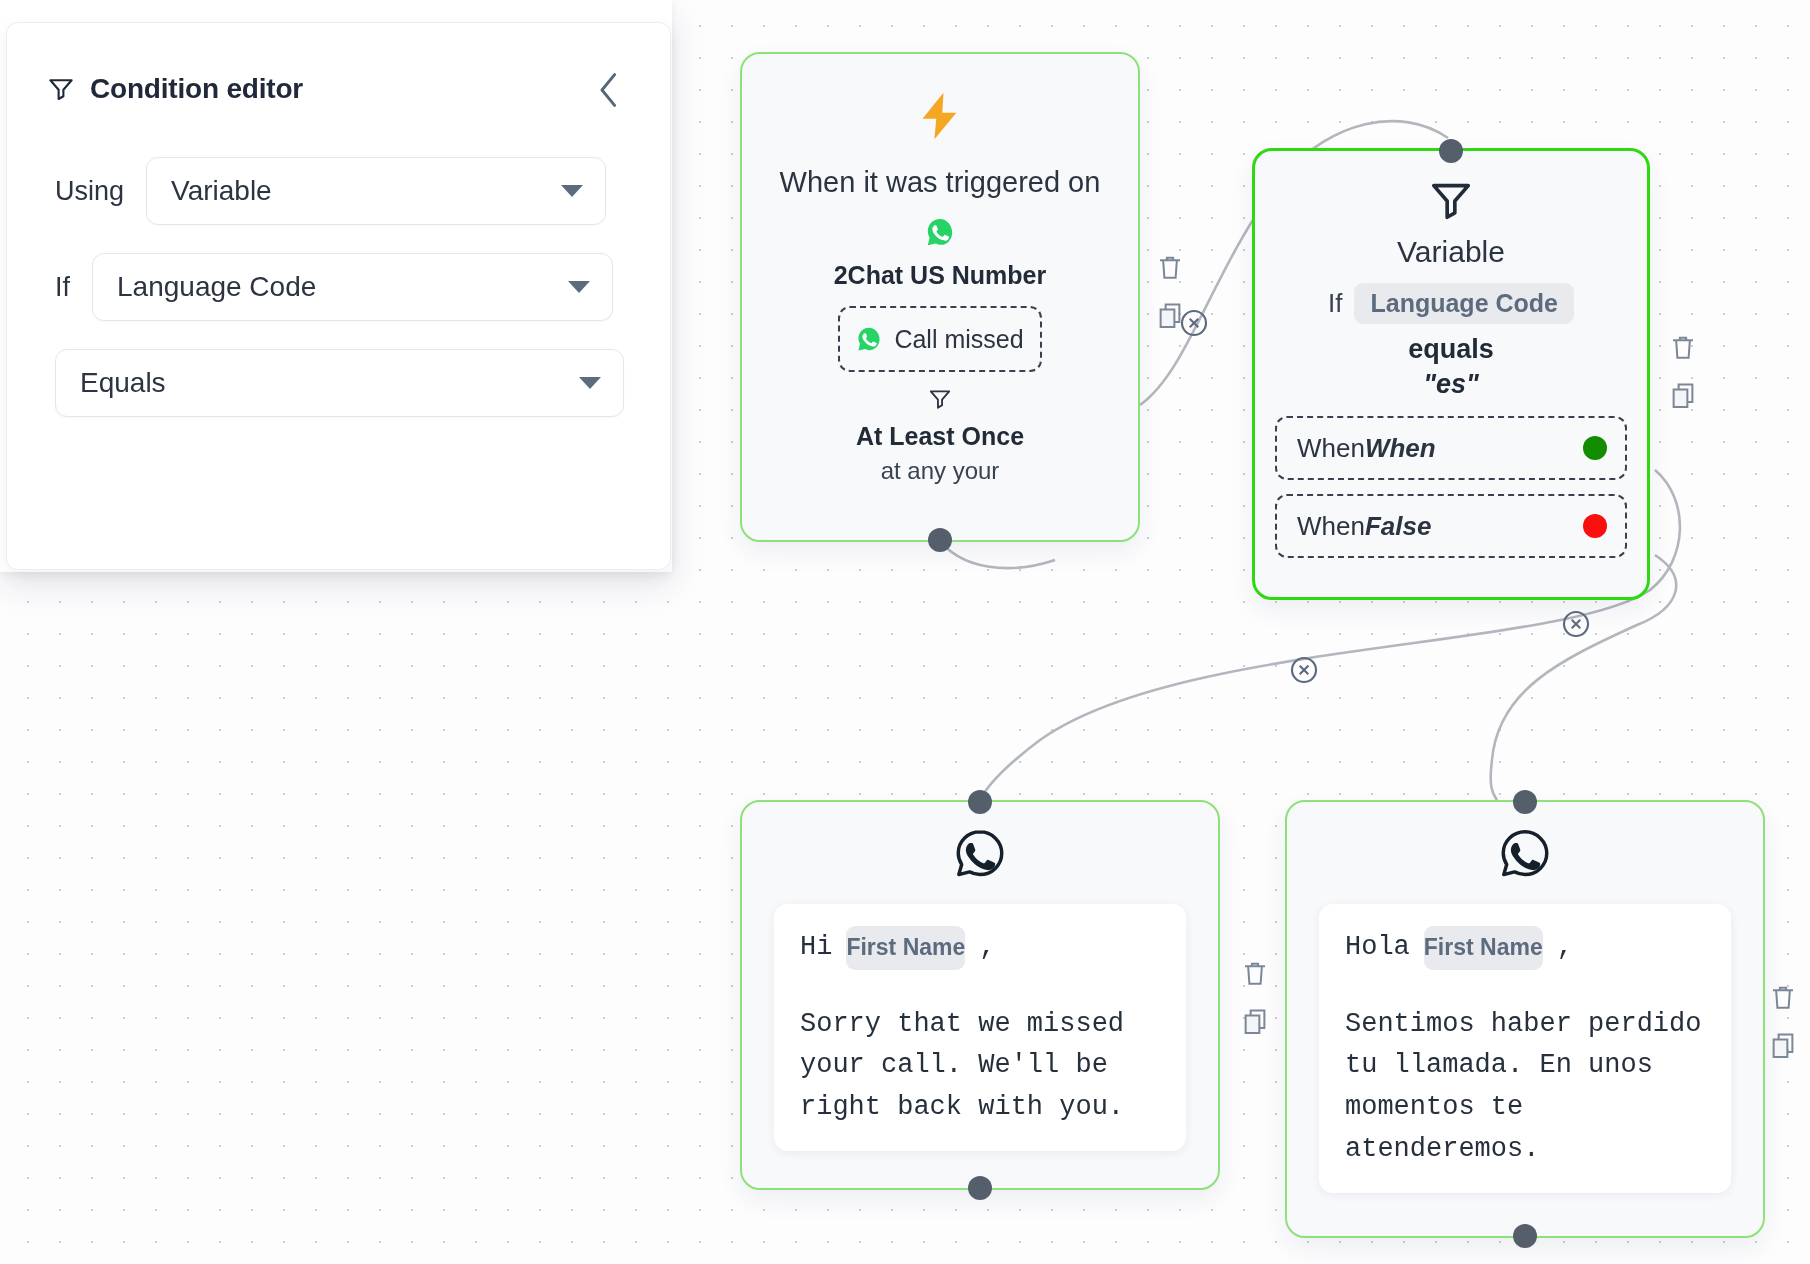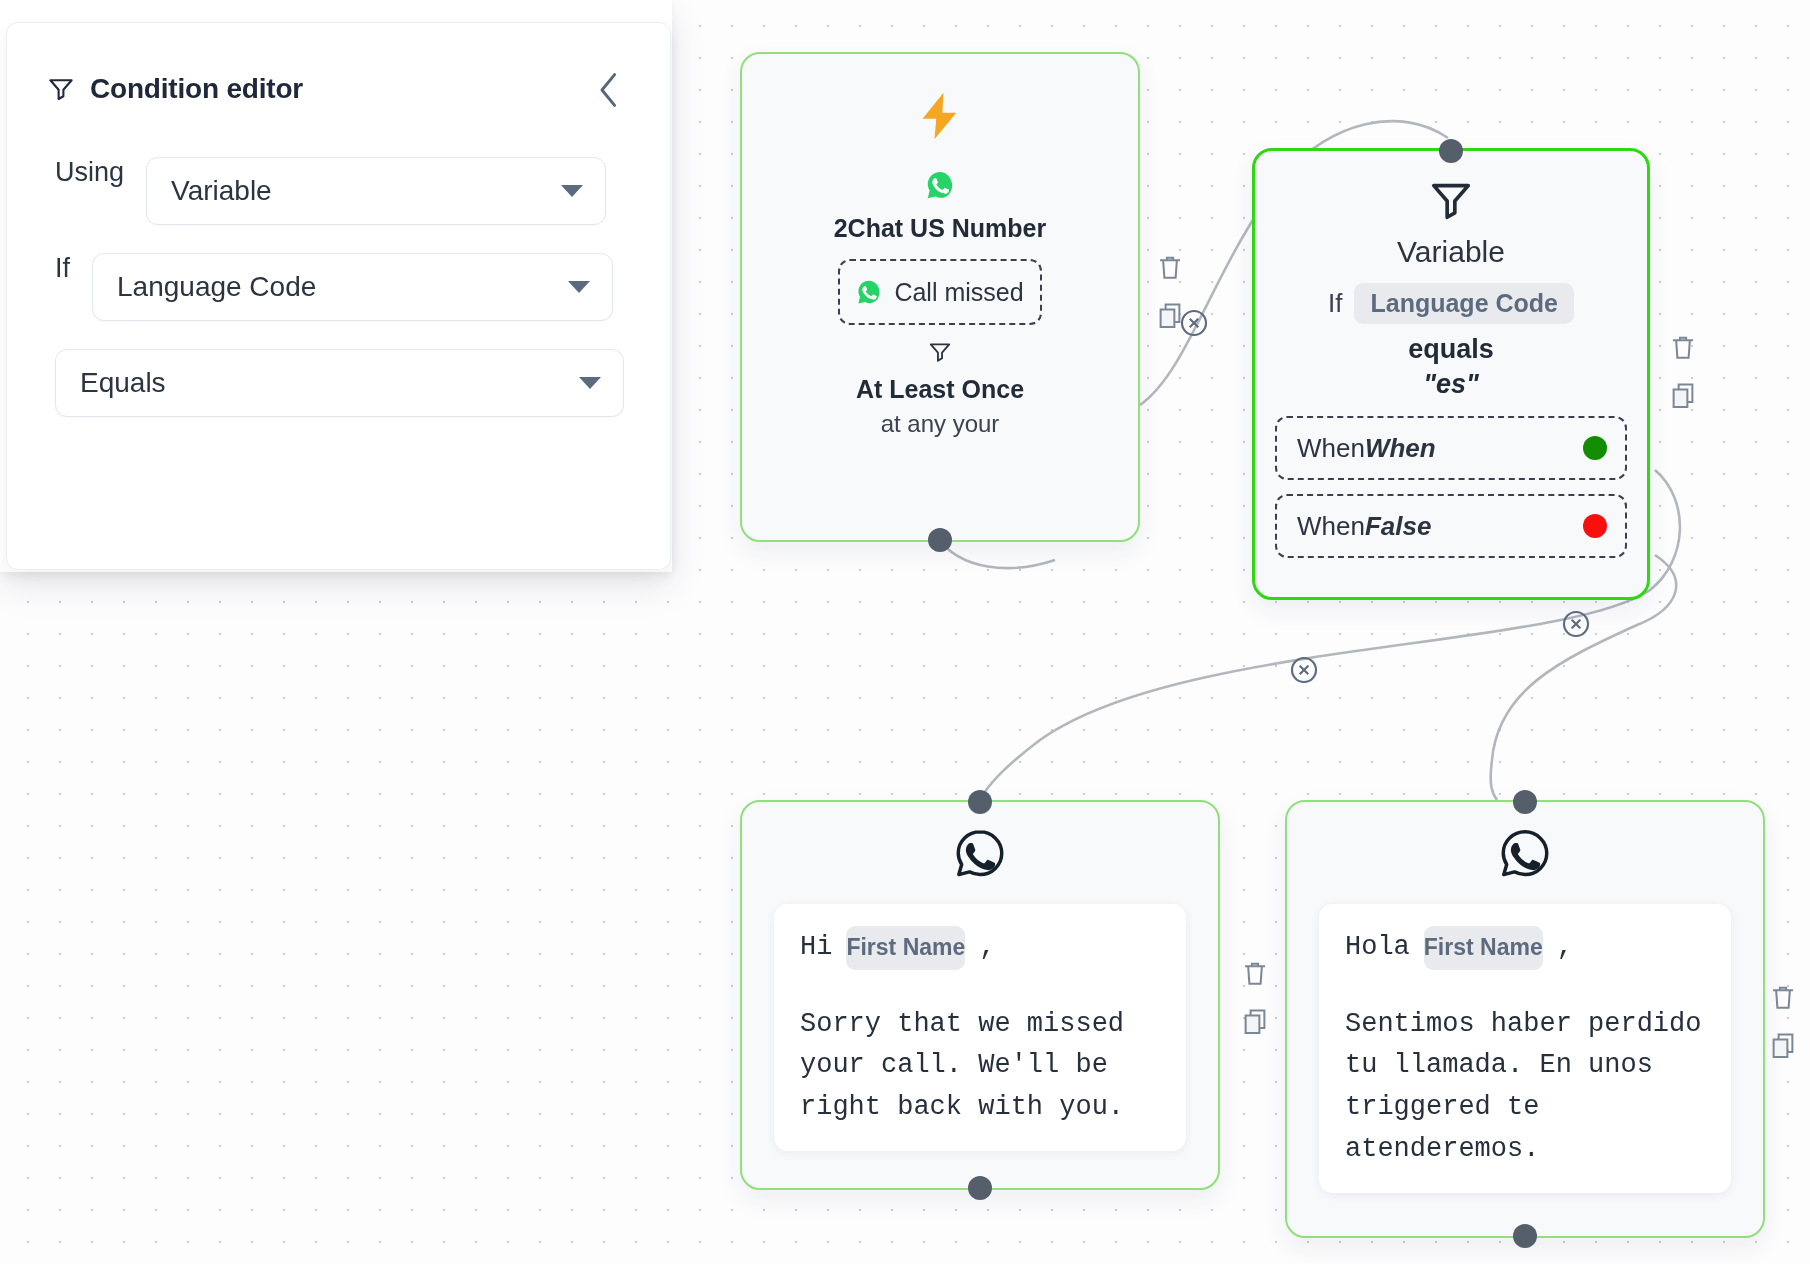--- a/index.html
+++ b/index.html
@@ -36,21 +36,21 @@
     display:flex;align-items:center;
   }
   .panel-head .ttl{
     font-size:28px;font-weight:700;color:#20293a;letter-spacing:-.2px;
     margin-left:14px;
   }
   .collapse{
     position:absolute;right:42px;top:68px;width:42px;height:44px;
     display:flex;align-items:center;justify-content:center;cursor:pointer;
   }
-  .row{position:absolute;display:flex;}
+  .row{position:absolute;display:flex;align-items:center;}
   .row-label{
     font-size:27px;color:#2b3440;font-weight:400;white-space:nowrap;
   }
   .select{
     position:relative;box-sizing:border-box;
     background:#fff;border:1px solid #e3e6ec;border-radius:12px;
     height:68px;display:flex;align-items:center;
     padding:0 54px 0 24px;
     font-size:28px;color:#2b3440;
     box-shadow:0 1px 2px rgba(30,40,70,.03);
@@ -158,20 +158,21 @@
     </svg>
   </div>
 
   <div class="node" style="left:740px;top:52px;width:400px;height:490px;">
     <div class="node-inner">
       <div class="bolt" style="margin-top:34px;">
         <svg width="56" height="56" viewBox="0 0 24 24" fill="#f5a623">
           <path d="M13.5 2 L4.5 13.2 L10.4 13.2 L9.6 22 L19 10.6 L13 10.6 Z"></path>
         </svg>
       </div>
+      <div class="node-title" style="margin-top:14px;">When it was triggered on</div>
       <div style="margin-top:18px;">
         <svg width="30" height="30" viewBox="0 0 32 32">
           <path fill="#25d366" d="M16 2C8.8 2 3 7.8 3 15c0 2.5.7 4.8 1.9 6.8L3 30l8.4-1.8c1.9 1 4.1 1.6 6.4 1.5C23.8 29.4 29 23.6 29 16.4 29 8.9 23.2 2 16 2z"></path>
           <path fill="#fff" d="M12.2 9.6c-.3-.7-.6-.7-.9-.7h-.8c-.3 0-.8.1-1.2.6-.4.5-1.5 1.5-1.5 3.6s1.6 4.2 1.8 4.5c.2.3 3 4.8 7.4 6.5 3.7 1.4 4.4 1.2 5.2 1.1.8-.1 2.6-1.1 3-2.1.4-1 .4-1.9.3-2.1-.1-.2-.4-.3-.9-.5-.4-.2-2.6-1.3-3-1.4-.4-.2-.7-.2-1 .2-.3.5-1.1 1.4-1.3 1.6-.2.3-.5.3-.9.1-.4-.2-1.9-.7-3.6-2.2-1.3-1.2-2.2-2.6-2.5-3.1-.2-.4 0-.6.2-.8l.7-.8c.2-.3.3-.5.4-.8.1-.3.1-.6 0-.8-.1-.2-1-2.5-1.4-3.4z"></path>
         </svg>
       </div>
       <div class="node-sub" style="margin-top:10px;">2Chat US Number</div>
       <div class="dashbox" style="margin-top:16px;width:204px;height:66px;">
         <span>
           <svg width="26" height="26" viewBox="0 0 32 32" style="display:block">
@@ -282,21 +283,21 @@
           <path d="M12.3 10c-.3-.6-.6-.6-.9-.6h-.7c-.3 0-.7.1-1.1.5-.4.4-1.4 1.4-1.4 3.3s1.4 3.8 1.6 4.1c.2.3 2.8 4.4 6.8 6 3.4 1.3 4 1.1 4.8 1 .7-.1 2.4-1 2.7-1.9.3-.9.3-1.7.2-1.9-.1-.2-.4-.3-.8-.5s-2.4-1.2-2.8-1.3c-.4-.1-.6-.2-.9.2-.3.4-1 1.3-1.2 1.5-.2.2-.5.3-.8.1-.4-.2-1.7-.6-3.3-2-1.2-1.1-2-2.4-2.3-2.8-.2-.4 0-.6.2-.7l.6-.8c.2-.2.3-.4.4-.7 0-.3 0-.5-.1-.7-.1-.2-.8-2.3-1.2-3.1z" fill="#15202b" stroke="none"></path>
         </svg>
       </div>
       <div class="msgbox" style="margin-top:16px;width:412px;">
         <div style="display:flex;align-items:center;gap:14px;">
           <span>Hola</span>
           <span class="chip">First Name</span>
           <span>,</span>
         </div>
         <div style="height:34px;"></div>
-        <div>Sentimos haber perdido tu llamada. En unos triggered te atenderemos.</div>
+        <div>Sentimos haber perdido tu llamada. En unos momentos te atenderemos.</div>
       </div>
     </div>
     <div class="port bottom"></div>
   </div>
 
   <div class="acts" style="left:1768px;top:982px;">
     <svg width="30" height="30" viewBox="0 0 24 24" fill="none" stroke="#7b8796" stroke-width="1.6">
       <path d="M4 6.5h16M9.5 6.5V4.5h5v2M6.5 6.5l1 14h9l1-14"></path>
     </svg>
     <svg width="30" height="30" viewBox="0 0 24 24" fill="none" stroke="#7b8796" stroke-width="1.6">

